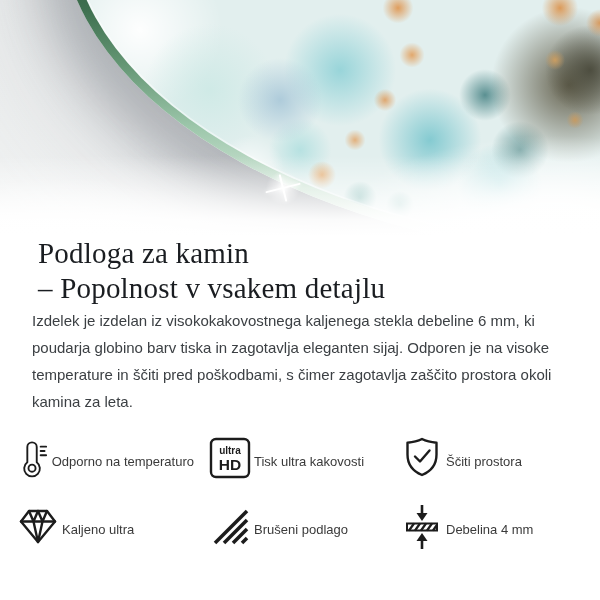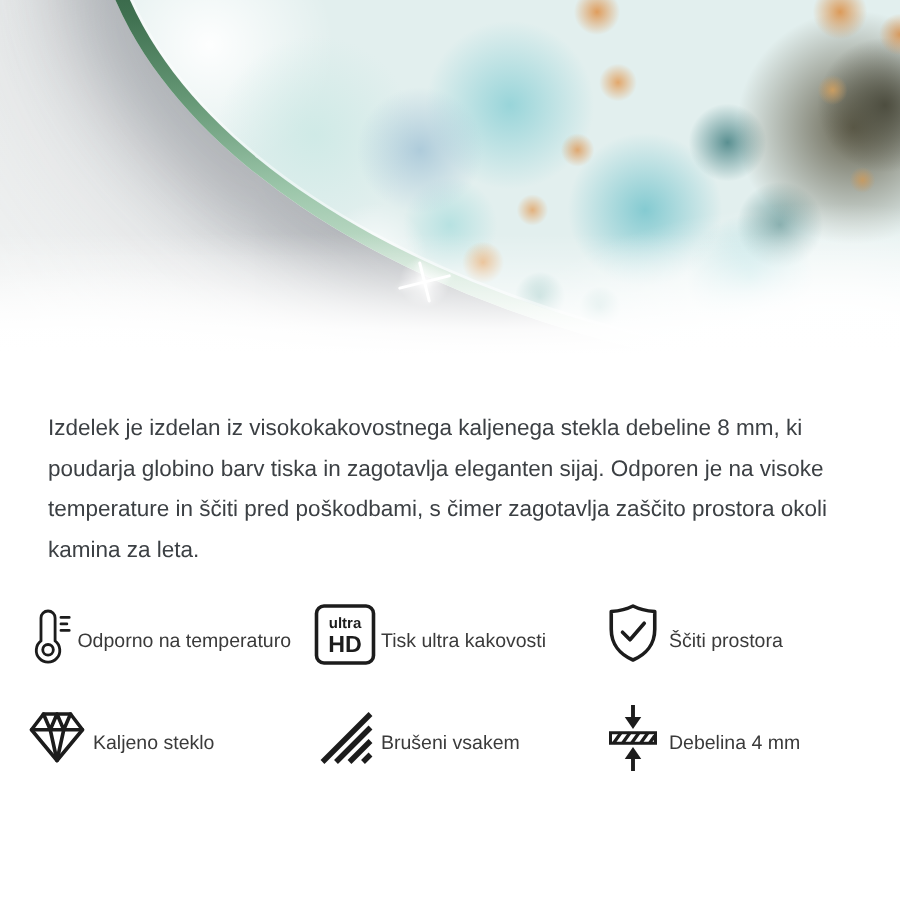--- a/index.html
+++ b/index.html
@@ -101,23 +101,23 @@
 
 <div class="hero">
   <div class="disc-edge">
     <div class="disc-art"></div>
   </div>
   <div class="sparkle"></div>
   <div class="white-fade"></div>
 </div>
 
 <div class="content">
-  <h1 class="page-title"><br></h1>
+  <h1 class="page-title"><span>Podloga za kamin</span><br><span>– Popolnost v vsakem detajlu</span></h1>
 
-  <p class="intro">Izdelek je izdelan iz visokokakovostnega kaljenega stekla debeline 8 mm, ki poudarja globino barv tiska in zagotavlja eleganten sijaj. Odporen je na visoke temperature in ščiti pred poškodbami, s čimer zagotavlja zaščito prostora okoli kamina za leta.</p>
+  <p class="intro">Izdelek je izdelan iz visokokakovostnega kaljenega stekla debeline 6 mm, ki poudarja globino barv tiska in zagotavlja eleganten sijaj. Odporen je na visoke temperature in ščiti pred poškodbami, s čimer zagotavlja zaščito prostora okoli kamina za leta.</p>
 
   <div class="features">
     <div class="features-row">
 
       <div class="feature">
         <svg viewBox="0 0 48 48">
           <path class="stroke round" d="M17,29.5 V10 a6,6 0 0 1 12,0 V29.5 a10,10 0 1 1 -12,0 Z"></path>
           <circle class="stroke" cx="23" cy="37" r="4.5"></circle>
           <path class="stroke round" d="M34,9.5 h7 M34,15 h5 M34,20.5 h7"></path>
         </svg>
@@ -145,33 +145,33 @@
     <div class="features-row">
 
       <div class="feature">
         <svg viewBox="0 0 48 48">
           <g class="stroke round" stroke-width="2.2">
             <path d="M15,9 H33 L41,19.5 L24,40 L7,19.5 Z"></path>
             <path d="M7,19.5 H41"></path>
             <path d="M15,9 L19.5,19.5 M33,9 L28.5,19.5 M24,9 L19.5,19.5 M24,9 L28.5,19.5 M19.5,19.5 L24,40 M28.5,19.5 L24,40"></path>
           </g>
         </svg>
-        <div class="flabel">Kaljeno steklo</div>
+        <div class="flabel">Kaljeno ultra</div>
       </div>
 
       <div class="feature">
         <svg viewBox="0 0 48 48">
           <g stroke="#1c1c1c" stroke-width="3.6" fill="none">
             <path d="M9,41 L41,9"></path>
             <path d="M18,41 L41,18"></path>
             <path d="M27,41 L41,27"></path>
             <path d="M36,41 L41,36"></path>
           </g>
         </svg>
-        <div class="flabel">Brušeni vsakem</div>
+        <div class="flabel">Brušeni podlago</div>
       </div>
 
       <div class="feature">
         <svg viewBox="0 0 48 48">
           <path d="M24,3 V11" stroke="#1c1c1c" stroke-width="2.6" fill="none"></path>
           <polygon points="24,19 18.5,11 29.5,11" fill="#1c1c1c"></polygon>
           <rect x="9" y="21.5" width="30" height="7" fill="none" stroke="#1c1c1c" stroke-width="2"></rect>
           <g stroke="#1c1c1c" stroke-width="2.2" fill="none">
             <path d="M11,28.5 L16,21.5 M17,28.5 L22,21.5 M23,28.5 L28,21.5 M29,28.5 L34,21.5 M35,28.5 L38.5,23.5"></path>
           </g>

